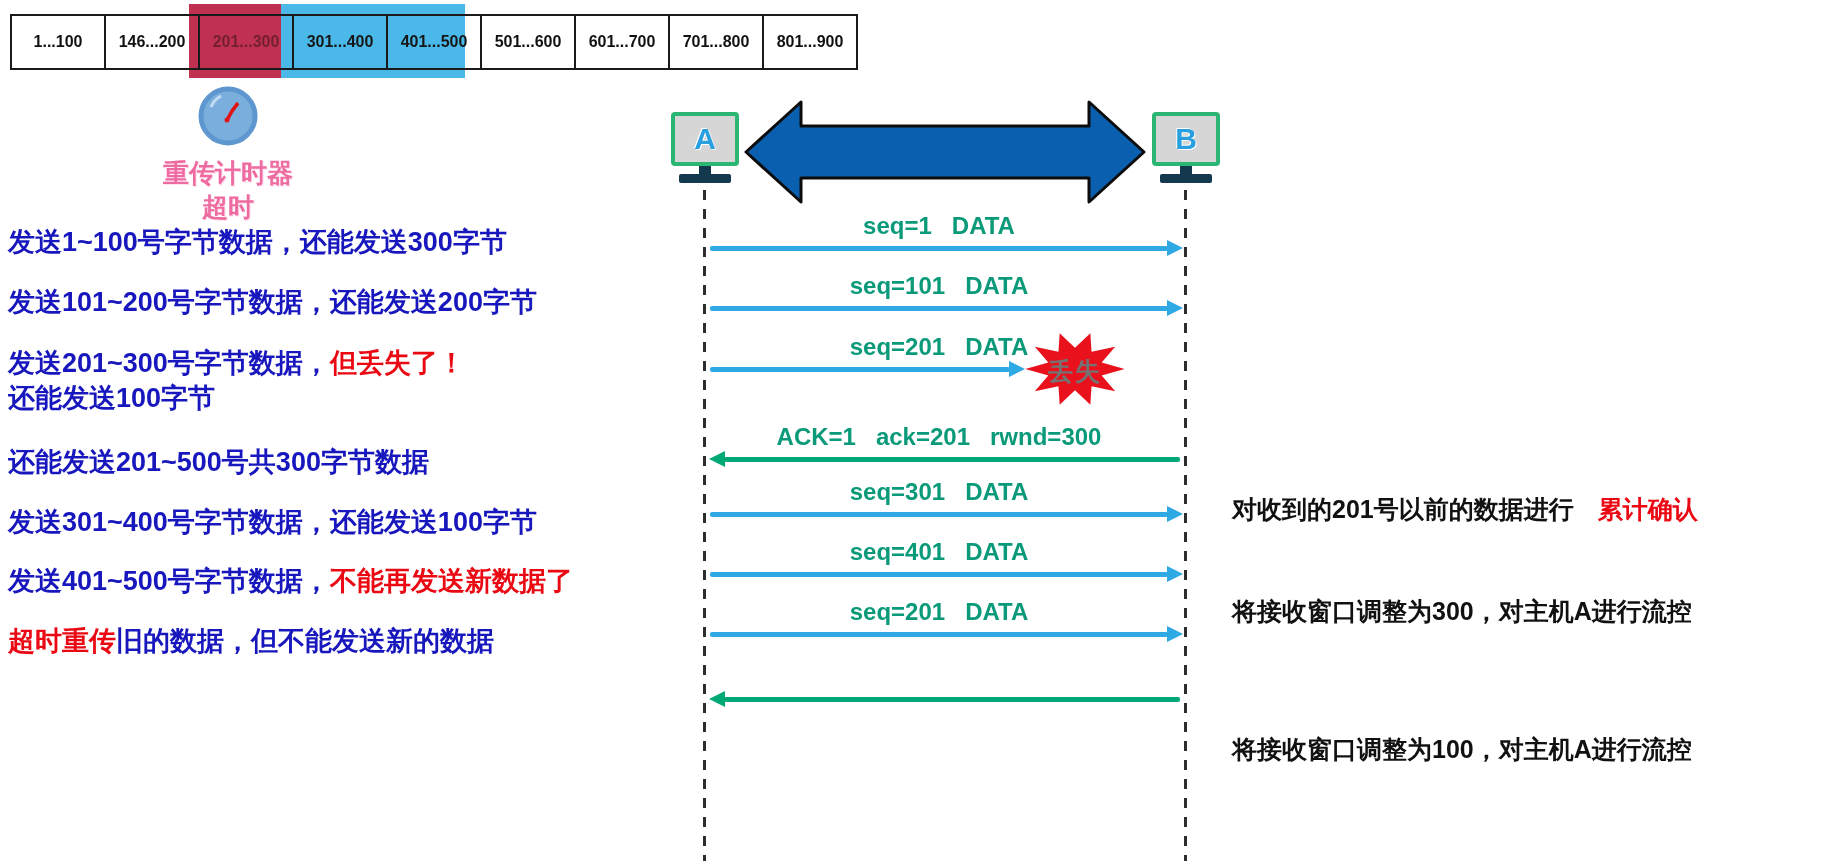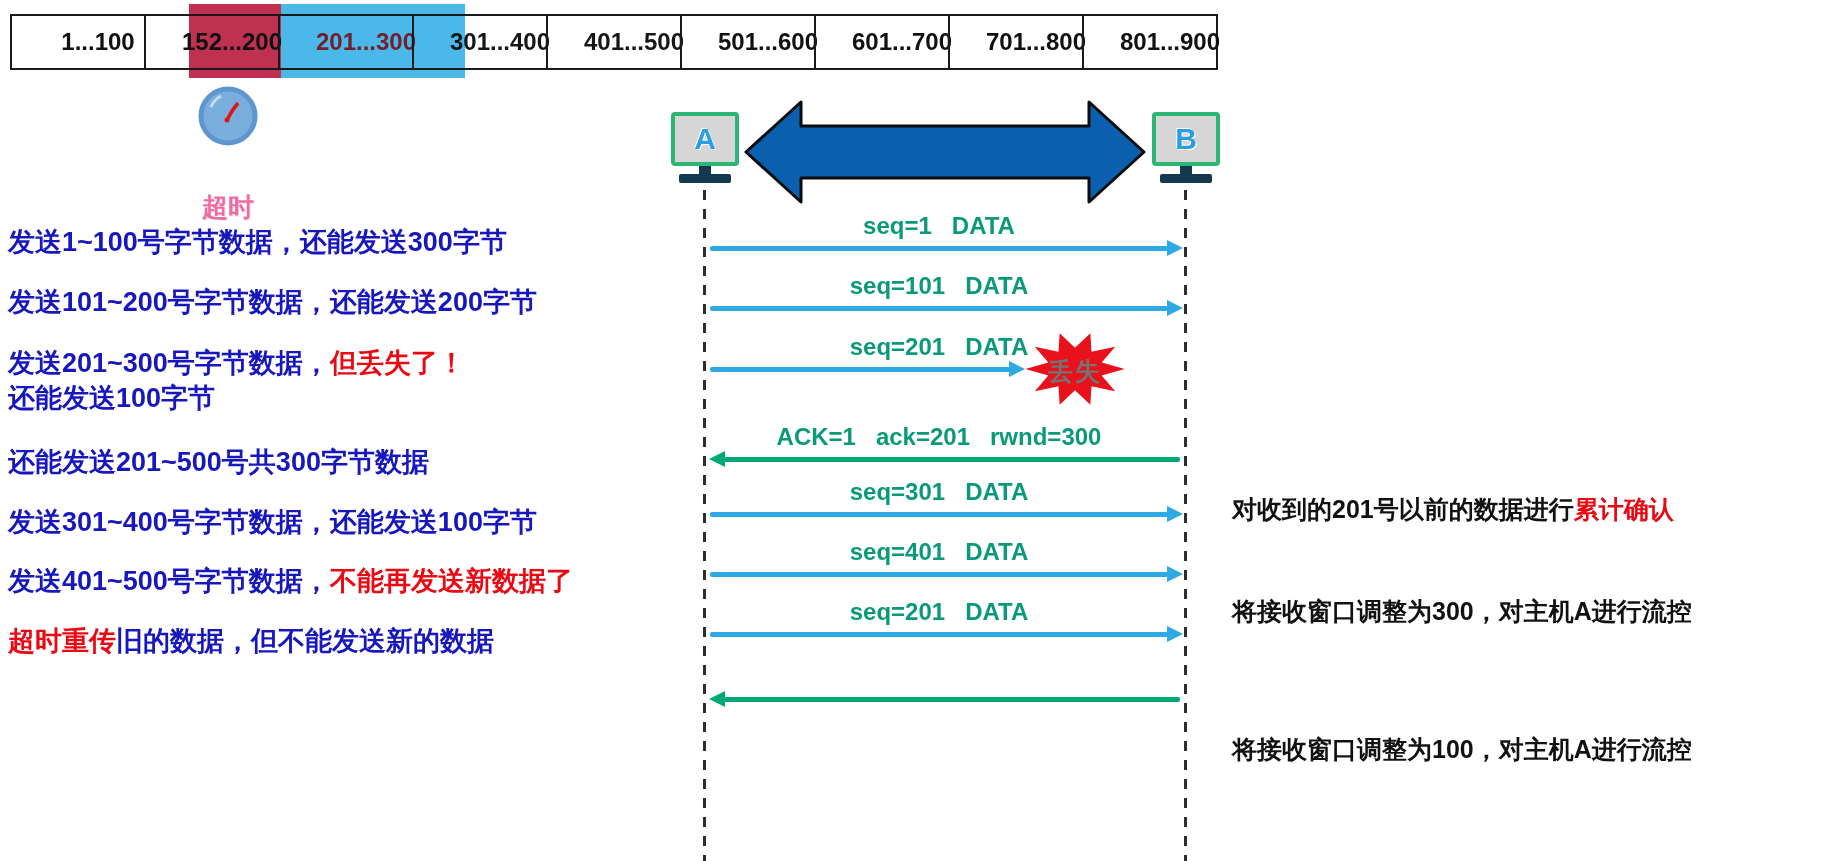--- a/index.html
+++ b/index.html
@@ -8,21 +8,21 @@
     font-family:"Liberation Sans","DejaVu Sans",sans-serif;
   }
   
   .band{position:absolute;z-index:1;}
   .band-red{left:189px;top:4px;width:92px;height:74px;background:var(--band-red);}
   .band-blue{left:281px;top:4px;width:184px;height:74px;background:var(--band-blue);}
   .byte-table{position:absolute;left:10px;top:14px;display:flex;z-index:2;}
   .cell{
     width:92px;height:52px;border:2px solid #1a1a1a;margin-left:-2px;
     display:flex;align-items:center;justify-content:center;
-    font-weight:bold;font-size:24px;color:#111;background:transparent;white-space:pre;padding-left:40px;
+    font-weight:bold;font-size:16px;color:#111;background:transparent;white-space:pre;
   }
   .cell:first-child{margin-left:0;}
   .cell-lost{color:var(--cell-lost-text);}
   .cell-window{color:#161616;}
   
   .clock{position:absolute;left:196px;top:84px;width:64px;height:64px;z-index:2;}
   .timer-label{
     position:absolute;left:118px;width:220px;text-align:center;z-index:2;
     font-weight:bold;font-size:26px;color:var(--timer-pink);
     text-shadow:0 0 2px #fff,1px 1px 0 #ffd9ea;white-space:pre;
@@ -80,48 +80,49 @@
   }
   .burst{position:absolute;left:310px;top:-6px;width:110px;height:88px;}
   .burst svg{position:absolute;inset:0;}
   .burst-label{
     position:absolute;inset:0;display:flex;align-items:center;justify-content:center;
     font-weight:bold;font-size:25px;color:#737373;letter-spacing:2px;
   }
   
   .anno{position:absolute;left:1204px;font-weight:bold;font-size:25px;line-height:34px;white-space:pre;z-index:2;}
   .ak{color:var(--ink);margin-left:28px;}
-  .ar{color:var(--accent-red);}
+  .ar{color:var(--accent-red);margin-left:24px;}
 </style>
 </head>
 <body>
 
 <div class="stage">
 
   <div class="band band-red"></div>
   <div class="band band-blue"></div>
 
   <div class="byte-table">
     <div class="cell">1...100</div>
-    <div class="cell">152...200</div>
+    <div class="cell">146...200</div>
     <div class="cell cell-lost">201...300</div>
     <div class="cell cell-window">301...400</div>
     <div class="cell cell-window">401...500</div>
     <div class="cell">501...600</div>
     <div class="cell">601...700</div>
     <div class="cell">701...800</div>
     <div class="cell">801...900</div>
   </div>
 
   <svg class="clock" viewBox="0 0 64 64">
     <circle cx="32" cy="32" r="27" style="fill:#79aedd;stroke:#5e97cf;stroke-width:5"></circle>
     <path d="M15 23 A21 21 0 0 1 25 12" style="fill:none;stroke:#cfe4f6;stroke-width:3;opacity:.85"></path>
     <path d="M31 36 Q36 26 42 19" style="fill:none;stroke:#e01414;stroke-width:3.5"></path>
     <circle cx="31" cy="36" r="2.5" style="fill:#e01414"></circle>
   </svg>
+  <div class="timer-label timer-l1">重传计时器</div>
   <div class="timer-label timer-l2">超时</div>
 
   <div class="note" style="top:224px"><span class="nb">发送1~100号字节数据，还能发送300字节</span></div>
   <div class="note" style="top:284px"><span class="nb">发送101~200号字节数据，还能发送200字节</span></div>
   <div class="note" style="top:345px"><span class="nb">发送201~300号字节数据，</span><span class="nr">但丢失了！</span></div>
   <div class="note" style="top:380px"><span class="nb">还能发送100字节</span></div>
   <div class="note" style="top:444px"><span class="nb">还能发送201~500号共300字节数据</span></div>
   <div class="note" style="top:504px"><span class="nb">发送301~400号字节数据，还能发送100字节</span></div>
   <div class="note" style="top:563px"><span class="nb">发送401~500号字节数据，</span><span class="nr">不能再发送新数据了</span></div>
   <div class="note" style="top:623px"><span class="nr">超时重传</span><span class="nb">旧的数据，但不能发送新的数据</span></div>

